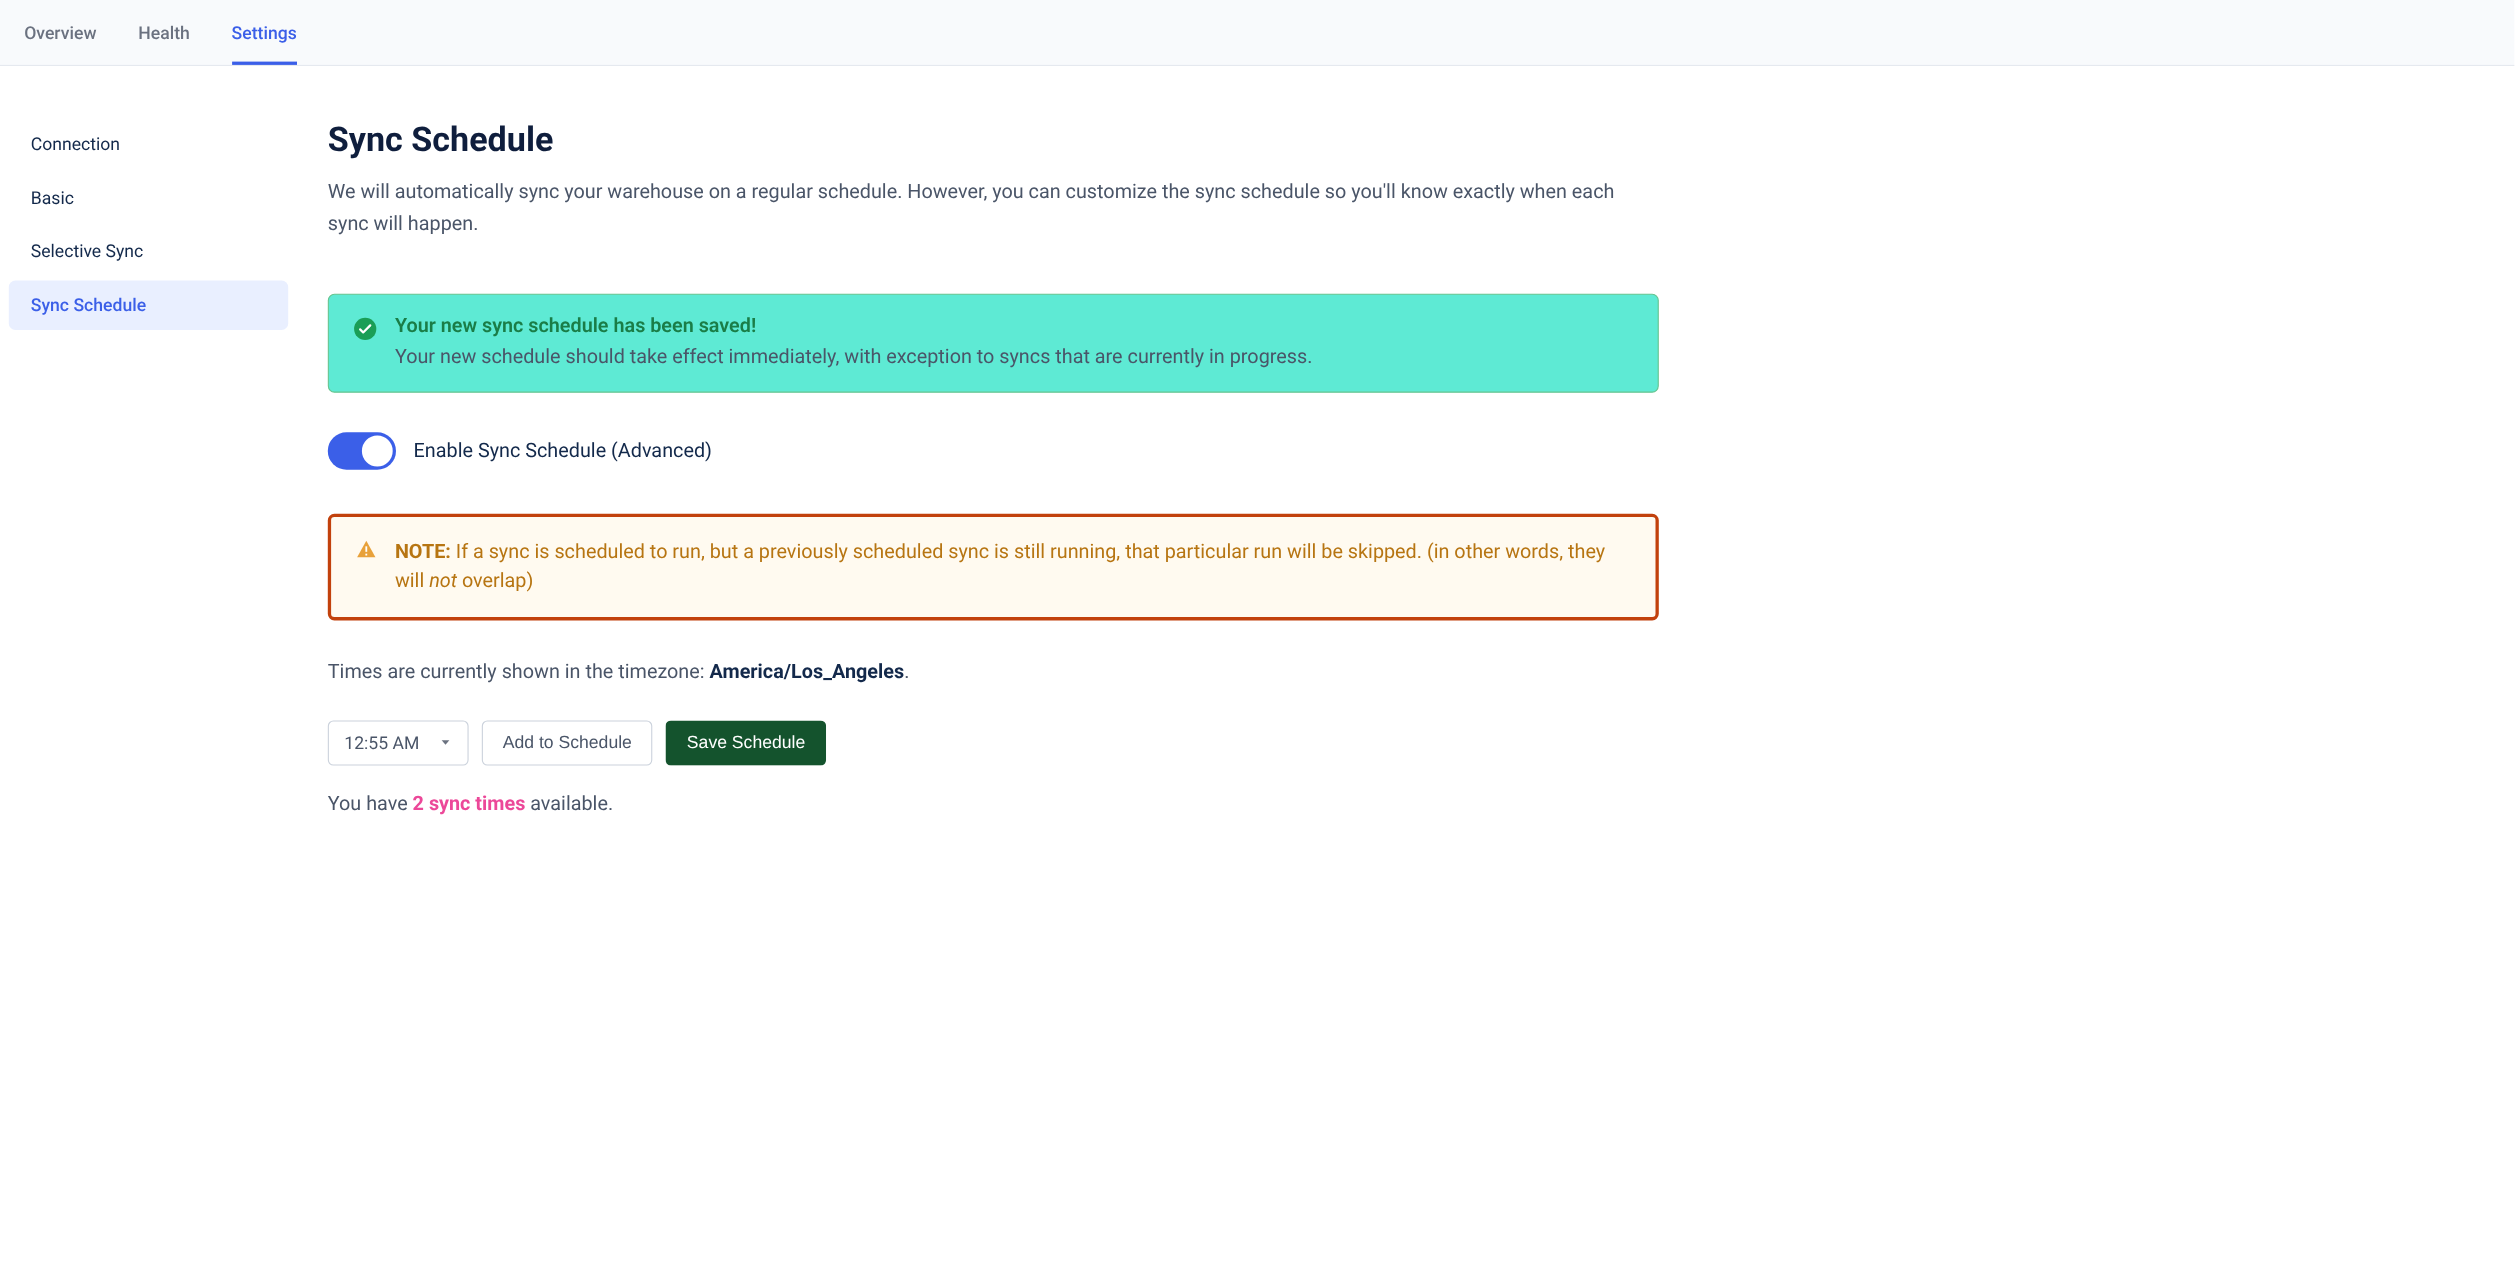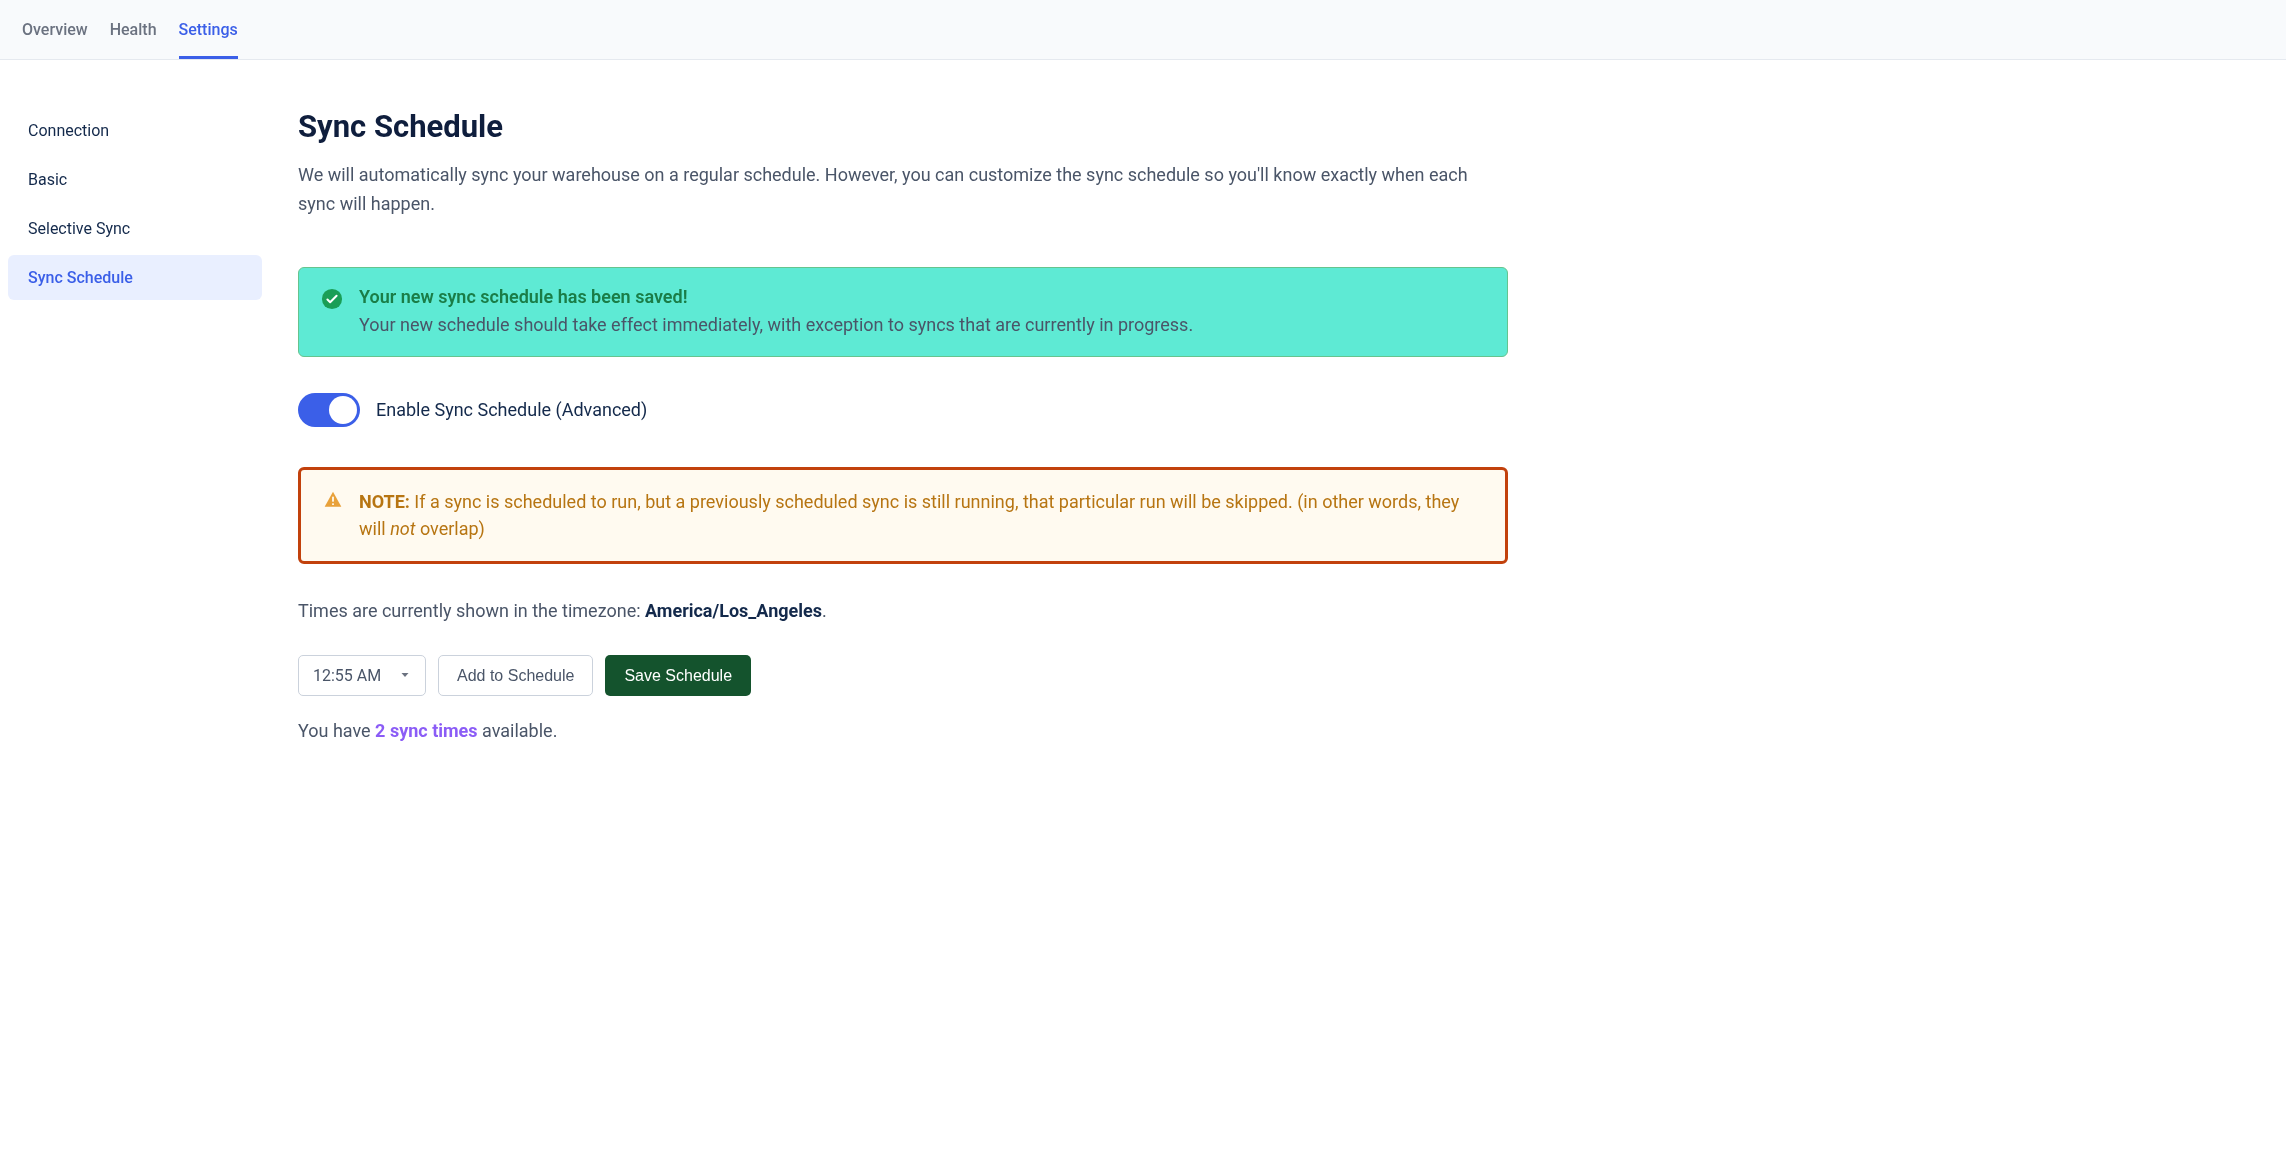--- a/index.html
+++ b/index.html
@@ -10,21 +10,21 @@
     body {
       font-family: -apple-system, BlinkMacSystemFont, "Segoe UI", Roboto, Helvetica, Arial, sans-serif;
       background: #ffffff;
       color: #13294B;
     }
     .top-nav {
       background: #f8fafc;
       border-bottom: 1px solid #e5e9ef;
       padding: 0 22px;
       display: flex;
-      gap: 22px;
+      gap: 38px;
       align-items: center;
       height: 60px;
     }
     .top-nav-item {
       color: #6b7280;
       font-size: 16px;
       font-weight: 500;
       cursor: pointer;
       height: 100%;
       display: flex;
@@ -192,21 +192,21 @@
     .btn-primary {
       background: #14532d;
       color: #ffffff;
     }
     .available-line {
       font-size: 18px;
       color: #4a5568;
     }
     .available-line .count {
       font-weight: 700;
-      color: #8b5cf6;
+      color: #ec4899;
     }
   </style>
 </head>
 <body>
 
 <nav class="top-nav">
   <div class="top-nav-item">Overview</div>
   <div class="top-nav-item">Health</div>
   <div class="top-nav-item active">Settings</div>
 </nav>

